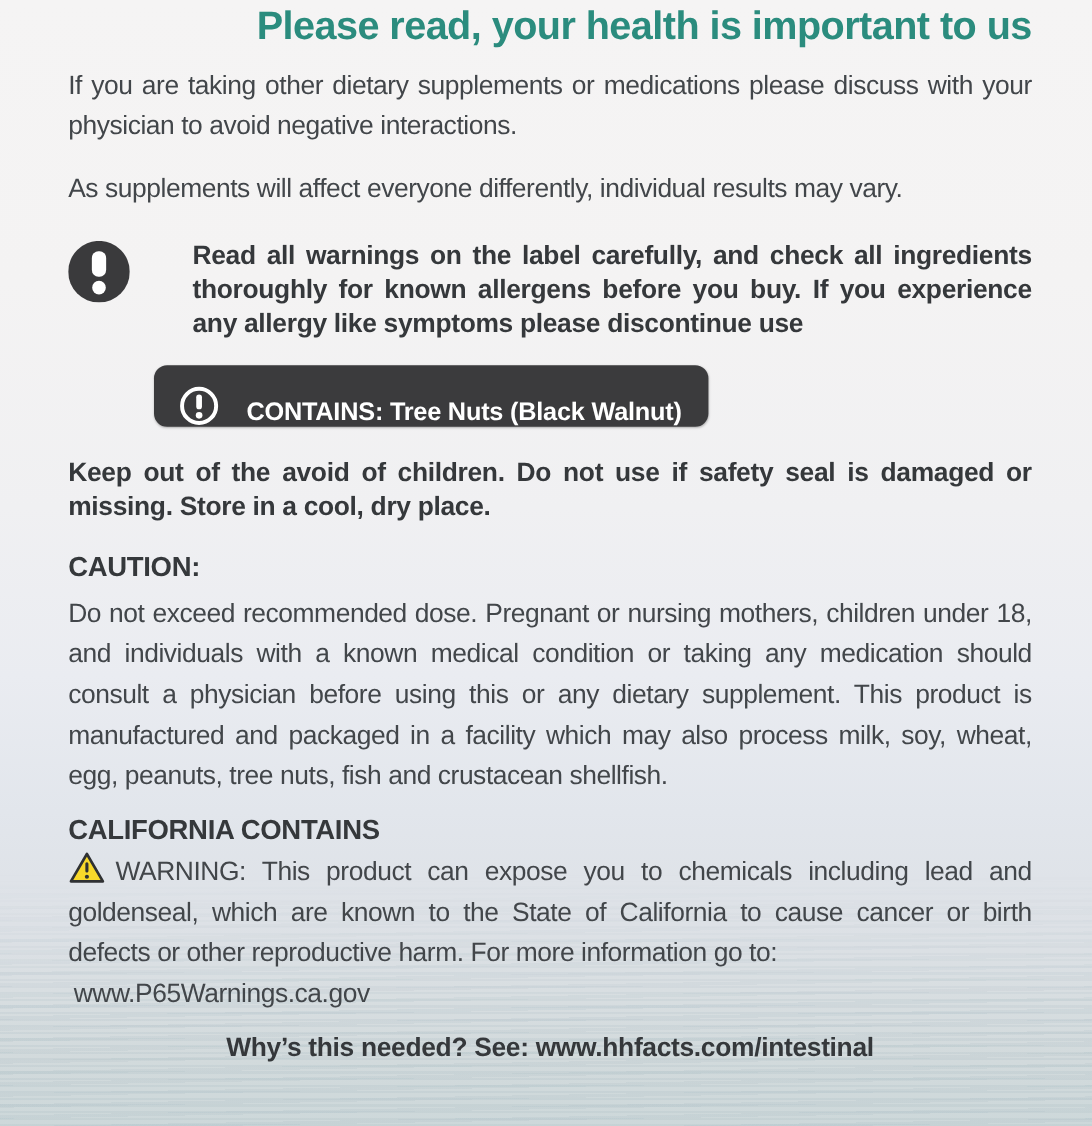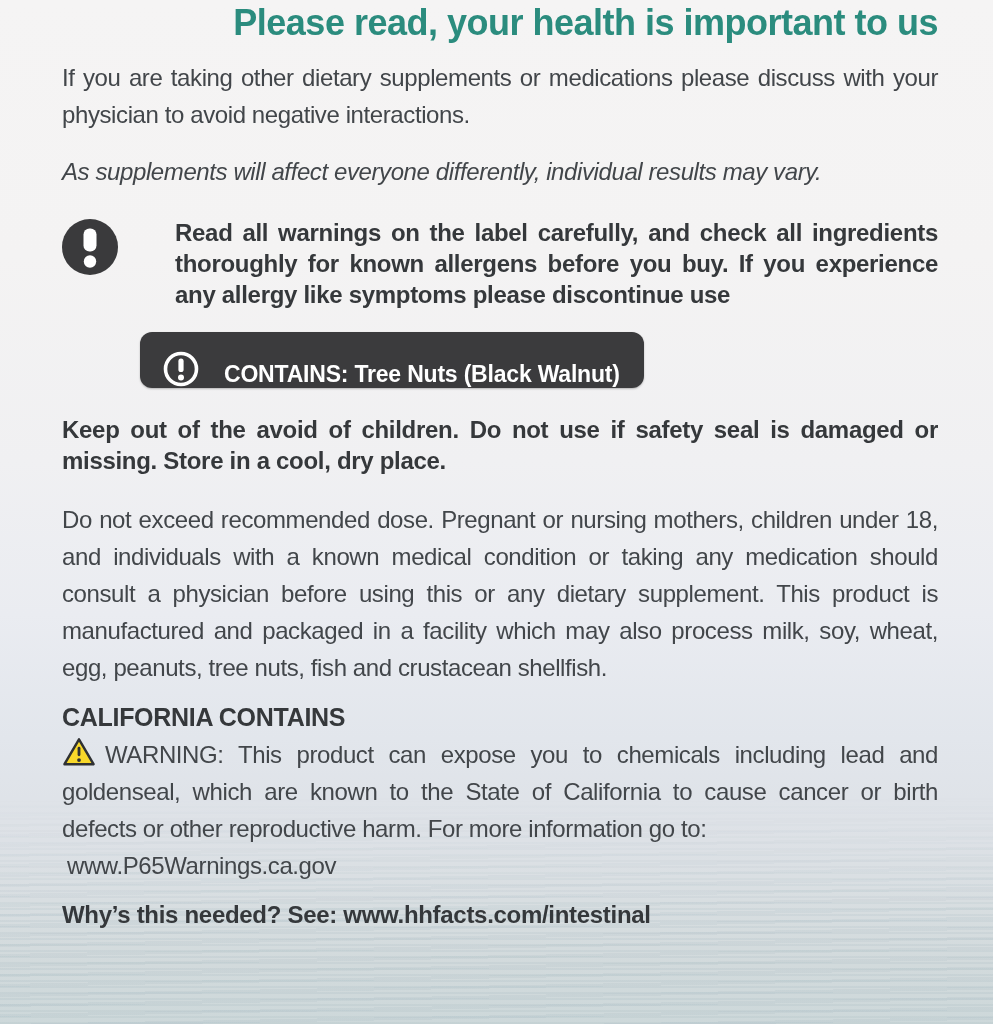--- a/index.html
+++ b/index.html
@@ -59,21 +59,20 @@
     font-size: 24px;
     line-height: 37px;
     letter-spacing: -0.4px;
     text-align: justify;
     text-justify: inter-word;
     margin-bottom: 20px;
   }
   .intro.nowrap {
     white-space: nowrap;
     margin-bottom: 27px;
-    font-style: italic;
   }
   .alert-row {
     display: flex;
     align-items: flex-start;
     margin-bottom: 22px;
     gap: 32px;
   }
   .alert-icon {
     flex: 0 0 56px;
     width: 56px;
@@ -155,20 +154,21 @@
     letter-spacing: -0.4px;
     padding-left: 5px;
   }
   .footer-line {
     margin-top: 15px;
     font-size: 24px;
     font-weight: bold;
     line-height: 31px;
     letter-spacing: -0.3px;
     color: #35383b;
+    text-align: center;
   }
 </style>
 </head>
 <body>
 
 <div class="canvas">
   <div class="water"></div>
   <div class="content">
 
     <h1 class="page-title">Please read,  your health is important to us</h1>
@@ -193,20 +193,21 @@
           <circle cx="19" cy="19" r="15.5" fill="none" stroke="#ffffff" stroke-width="3.6"></circle>
           <rect x="16.4" y="8.6" width="5.2" height="13.5" rx="2.6" fill="#ffffff"></rect>
           <circle cx="19" cy="27.6" r="3" fill="#ffffff"></circle>
         </svg>
       </span>
       <span class="badge-label">CONTAINS: Tree Nuts (Black Walnut)</span>
     </div>
 
     <p class="keep-out">Keep out of the avoid of children. Do not use if safety seal is damaged or missing. Store in a cool, dry place.</p>
 
+    <h2 class="section-heading">CAUTION:</h2>
     <p class="body-just caution-body">Do not exceed recommended dose. Pregnant or nursing mothers, children under 18, and individuals with a known medical condition or taking any medication should consult a physician before using this or any dietary supplement. This product is manufactured and packaged in a facility which may also process milk, soy, wheat, egg, peanuts, tree nuts, fish and crustacean shellfish.</p>
 
     <h2 class="section-heading ca-heading">CALIFORNIA CONTAINS</h2>
     <p class="body-just">
       <span class="tri-icon">
         <svg viewBox="0 0 36 32" width="34" height="30">
           <path d="M18 2.5 L33.5 29 H2.5 Z" fill="#f8d82a" stroke="#2f3133" stroke-width="2.6" stroke-linejoin="round"></path>
           <rect x="16.5" y="10.5" width="3" height="10" rx="1.5" fill="#2f3133"></rect>
           <circle cx="18" cy="24.6" r="2" fill="#2f3133"></circle>
         </svg>

